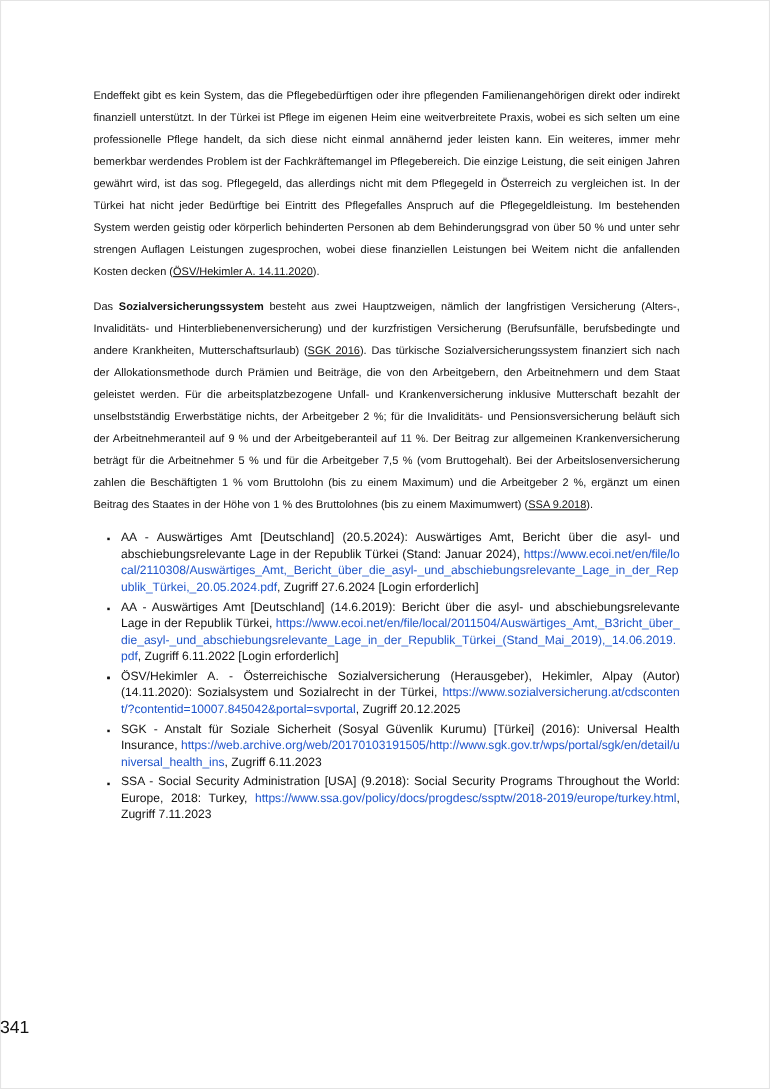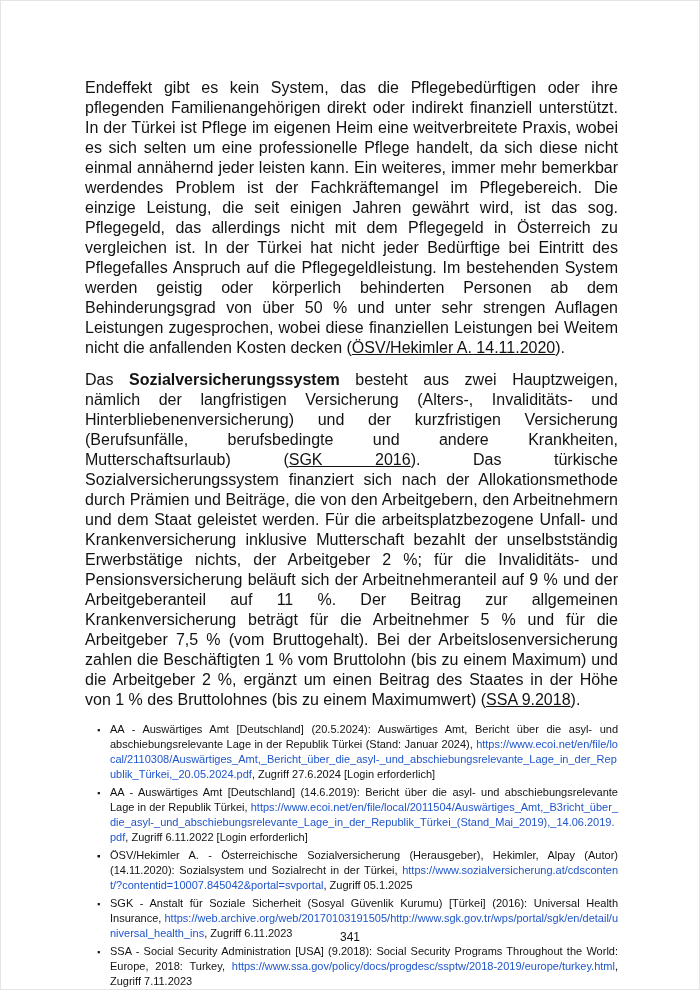--- a/index.html
+++ b/index.html
@@ -13,21 +13,21 @@
     color: var(--color-text, #121212);
     box-shadow: inset 0 0 0 1px #e4e4e4;
   }
   .content {
     position: absolute;
     top: 78px;
     left: 85px;
     right: 82px;
   }
   .para {
-    font-size: 16px;
+    font-size: 10px;
     line-height: 20px;
     text-align: justify;
     margin: 0 0 12px 0;
   }
   .seg-normal { }
   .seg-bold { font-weight: bold; }
   .seg-underline { text-decoration: underline; cursor: pointer; }
   .seg-link {
     color: var(--color-link, #1f55cc);
     word-break: break-all;
@@ -52,22 +52,22 @@
     left: 0;
     top: 1px;
     font-size: 9px;
     line-height: 15px;
   }
   .page-number {
     position: absolute;
     bottom: 46px;
     left: 0;
     width: 100%;
-    text-align: center;
-    font-size: 12px;
+    text-align: left;
+    font-size: 16px;
   }
 </style>
 </head>
 <body>
 
 <div class="content">
 
   <p class="para"><span class="seg-normal">Endeffekt gibt es kein System, das die Pflegebedürftigen oder ihre pflegenden Familienangehörigen direkt oder indirekt finanziell unterstützt. In der Türkei ist Pflege im eigenen Heim eine weitverbreitete Praxis, wobei es sich selten um eine professionelle Pflege handelt, da sich diese nicht einmal annähernd jeder leisten kann. Ein weiteres, immer mehr bemerkbar werdendes Problem ist der Fachkräftemangel im Pflegebereich. Die einzige Leistung, die seit einigen Jahren gewährt wird, ist das sog. Pflegegeld, das allerdings nicht mit dem Pflegegeld in Österreich zu vergleichen ist. In der Türkei hat nicht jeder Bedürftige bei Eintritt des Pflegefalles Anspruch auf die Pflegegeldleistung. Im bestehenden System werden geistig oder körperlich behinderten Personen ab dem Behinderungsgrad von über 50 % und unter sehr strengen Auflagen Leistungen zugesprochen, wobei diese finanziellen Leistungen bei Weitem nicht die anfallenden Kosten decken (</span><span class="seg-underline">ÖSV/Hekimler A. 14.11.2020</span><span class="seg-normal">).</span></p>
 
   <p class="para"><span class="seg-normal">Das </span><span class="seg-bold">Sozialversicherungssystem</span><span class="seg-normal"> besteht aus zwei Hauptzweigen, nämlich der langfristigen Versicherung (Alters-, Invaliditäts- und Hinterbliebenenversicherung) und der kurzfristigen Versicherung (Berufsunfälle, berufsbedingte und andere Krankheiten, Mutterschaftsurlaub) (</span><span class="seg-underline">SGK 2016</span><span class="seg-normal">). Das türkische Sozialversicherungssystem finanziert sich nach der Allokationsmethode durch Prämien und Beiträge, die von den Arbeitgebern, den Arbeitnehmern und dem Staat geleistet werden. Für die arbeitsplatzbezogene Unfall- und Krankenversicherung inklusive Mutterschaft bezahlt der unselbstständig Erwerbstätige nichts, der Arbeitgeber 2 %; für die Invaliditäts- und Pensionsversicherung beläuft sich der Arbeitnehmeranteil auf 9 % und der Arbeitgeberanteil auf 11 %. Der Beitrag zur allgemeinen Krankenversicherung beträgt für die Arbeitnehmer 5 % und für die Arbeitgeber 7,5 % (vom Bruttogehalt). Bei der Arbeitslosenversicherung zahlen die Beschäftigten 1 % vom Bruttolohn (bis zu einem Maximum) und die Arbeitgeber 2 %, ergänzt um einen Beitrag des Staates in der Höhe von 1 % des Bruttolohnes (bis zu einem Maximumwert) (</span><span class="seg-underline">SSA 9.2018</span><span class="seg-normal">).</span></p>
@@ -80,21 +80,21 @@
     </div>
     <div class="source-item">
       <span class="bullet">▪</span>
       <span class="source-text"><span class="seg-normal">AA - Auswärtiges Amt [Deutschland] (14.6.2019): Bericht über die asyl- und abschiebungsrelevante Lage in der Republik Türkei, </span><span class="seg-link">https://www.ecoi.net/en/file/local/2011504/Auswärtiges_Amt,_B3richt_über_die_asyl-_und_abschiebungsrelevante_Lage_in_der_Republik_Türkei_(Stand_Mai_2019),_14.06.2019.pdf</span><span class="seg-normal">, Zugriff 6.11.2022 [Login erforderlich]</span></span>
     </div>
     <div class="source-item">
       <span class="bullet">▪</span>
     </div>
     <div class="source-item">
       <span class="bullet">▪</span>
-      <span class="source-text"><span class="seg-normal">ÖSV/Hekimler A. - Österreichische Sozialversicherung (Herausgeber), Hekimler, Alpay (Autor) (14.11.2020): Sozialsystem und Sozialrecht in der Türkei, </span><span class="seg-link">https://www.sozialversicherung.at/cdscontent/?contentid=10007.845042&amp;portal=svportal</span><span class="seg-normal">, Zugriff 05.1.2025</span></span>
+      <span class="source-text"><span class="seg-normal">ÖSV/Hekimler A. - Österreichische Sozialversicherung (Herausgeber), Hekimler, Alpay (Autor) (14.11.2020): Sozialsystem und Sozialrecht in der Türkei, </span><span class="seg-link">https://www.sozialversicherung.at/cdscontent/?contentid=10007.845042&amp;portal=svportal</span><span class="seg-normal">, Zugriff 20.12.2025</span></span>
     </div>
     <div class="source-item">
       <span class="bullet">▪</span>
       <span class="source-text"><span class="seg-normal">SGK - Anstalt für Soziale Sicherheit (Sosyal Güvenlik Kurumu) [Türkei] (2016): Universal Health Insurance, </span><span class="seg-link">https://web.archive.org/web/20170103191505/http://www.sgk.gov.tr/wps/portal/sgk/en/detail/universal_health_ins</span><span class="seg-normal">, Zugriff 6.11.2023</span></span>
     </div>
     <div class="source-item">
       <span class="bullet">▪</span>
       <span class="source-text"><span class="seg-normal">SSA - Social Security Administration [USA] (9.2018): Social Security Programs Throughout the World: Europe, 2018: Turkey, </span><span class="seg-link">https://www.ssa.gov/policy/docs/progdesc/ssptw/2018-2019/europe/turkey.html</span><span class="seg-normal">, Zugriff 7.11.2023</span></span>
     </div>
   </div>

